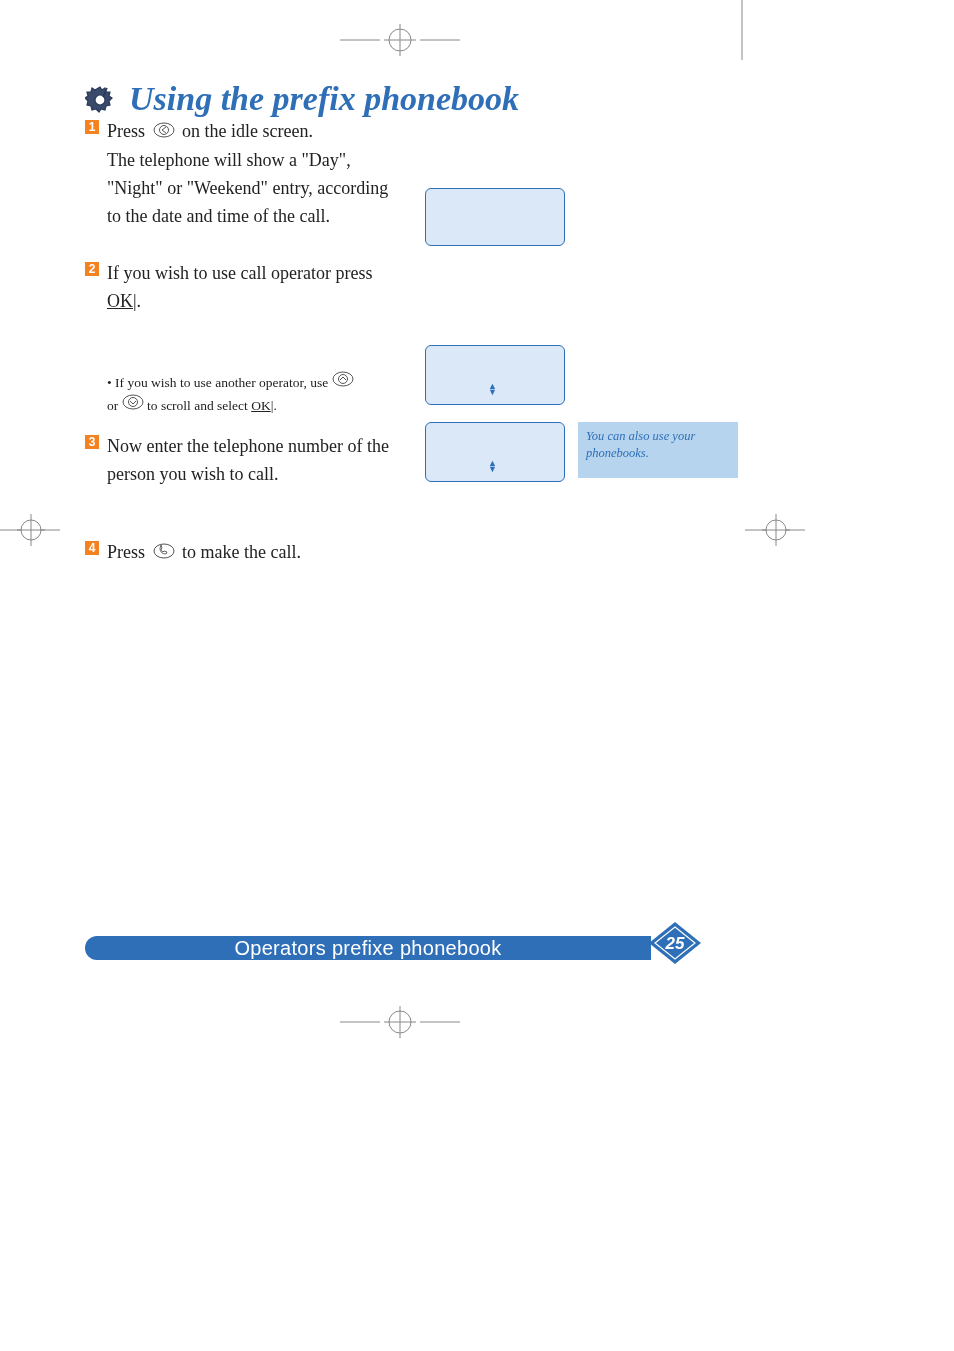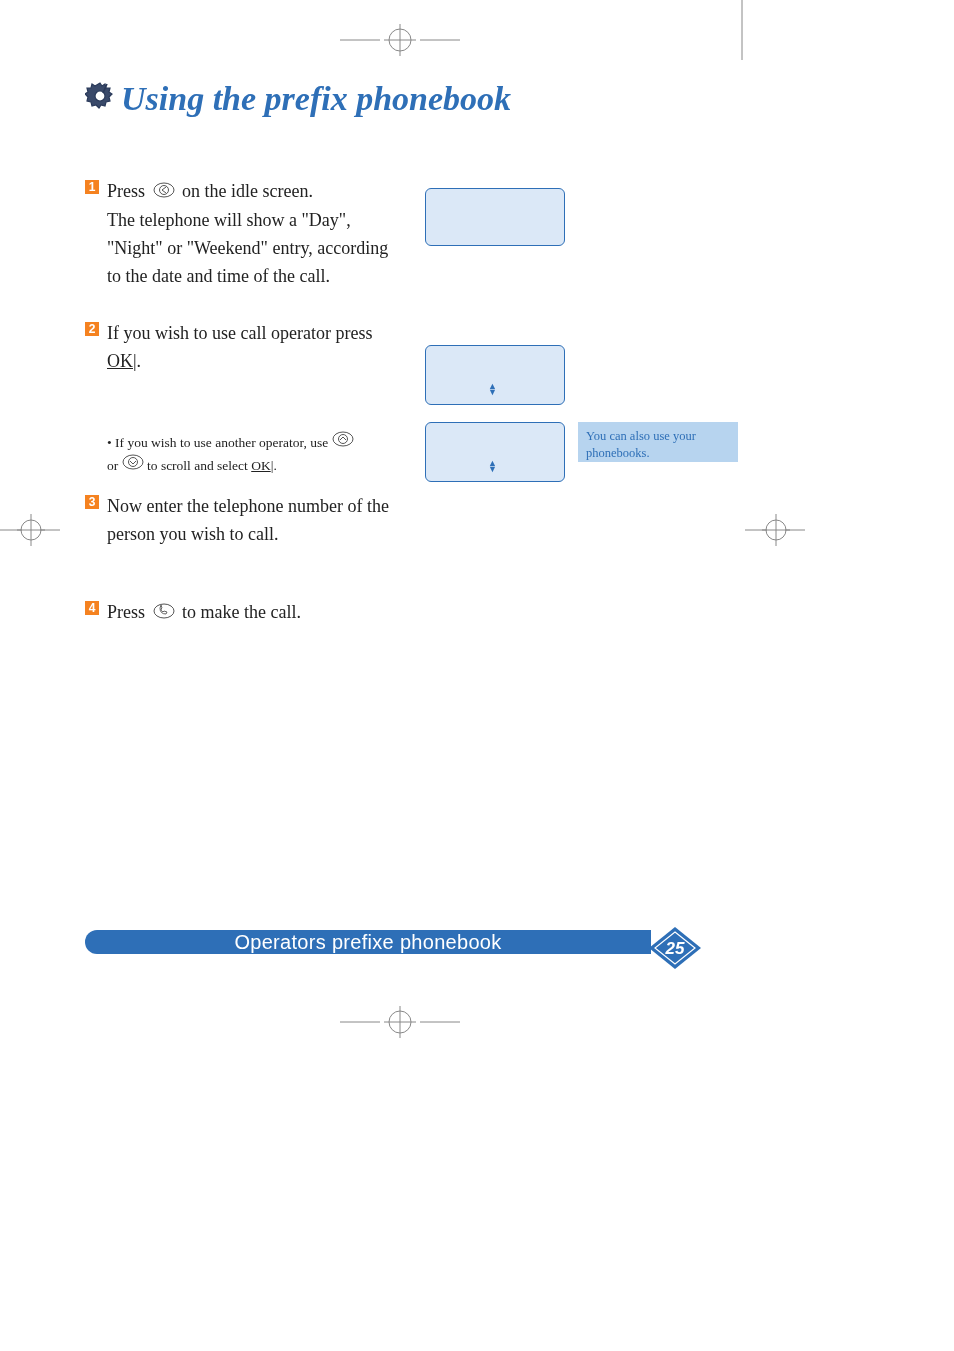--- a/index.html
+++ b/index.html
@@ -12,23 +12,22 @@
     color: #333;
   }
   .page {
     position: absolute;
     left: 85px;
     top: 80px;
     width: 640px;
   }
   .title-row {
     display: flex;
-    align-items: flex-start;
-    gap: 6px;
-    margin-bottom: 60px;
+    align-items: center;
+    gap: 14px;
   }
   .title {
     font-style: italic;
     font-weight: bold;
     color: #2e6fb7;
     font-size: 34px;
     font-family: Georgia, serif;
   }
   .gear-icon svg { display: block; }
   .step {
@@ -91,33 +90,34 @@
     text-align: center;
   }
   .arrow-stack.a2 { left: 488px; top: 383px; }
   .arrow-stack.a3 { left: 488px; top: 460px; }
   .note-box {
     position: absolute;
     left: 578px;
     top: 422px;
     width: 160px;
     background: #b7d4ef;
-    padding: 6px 8px 0 8px;
+    padding: 6px 8px 16px 8px;
+    font-style: italic;
     color: #2e6fb7;
     font-size: 12.5px;
     line-height: 1.35;
   }
   .footer {
     position: absolute;
     left: 85px;
     top: 930px;
     width: 620px;
     height: 36px;
     display: flex;
-    align-items: flex-start;
+    align-items: center;
   }
   .footer-bar {
     flex: 1;
     height: 24px;
     background: #2e6fb7;
     border-radius: 12px 0 0 12px;
     display: flex;
     align-items: center;
     justify-content: center;
     color: #fff;

